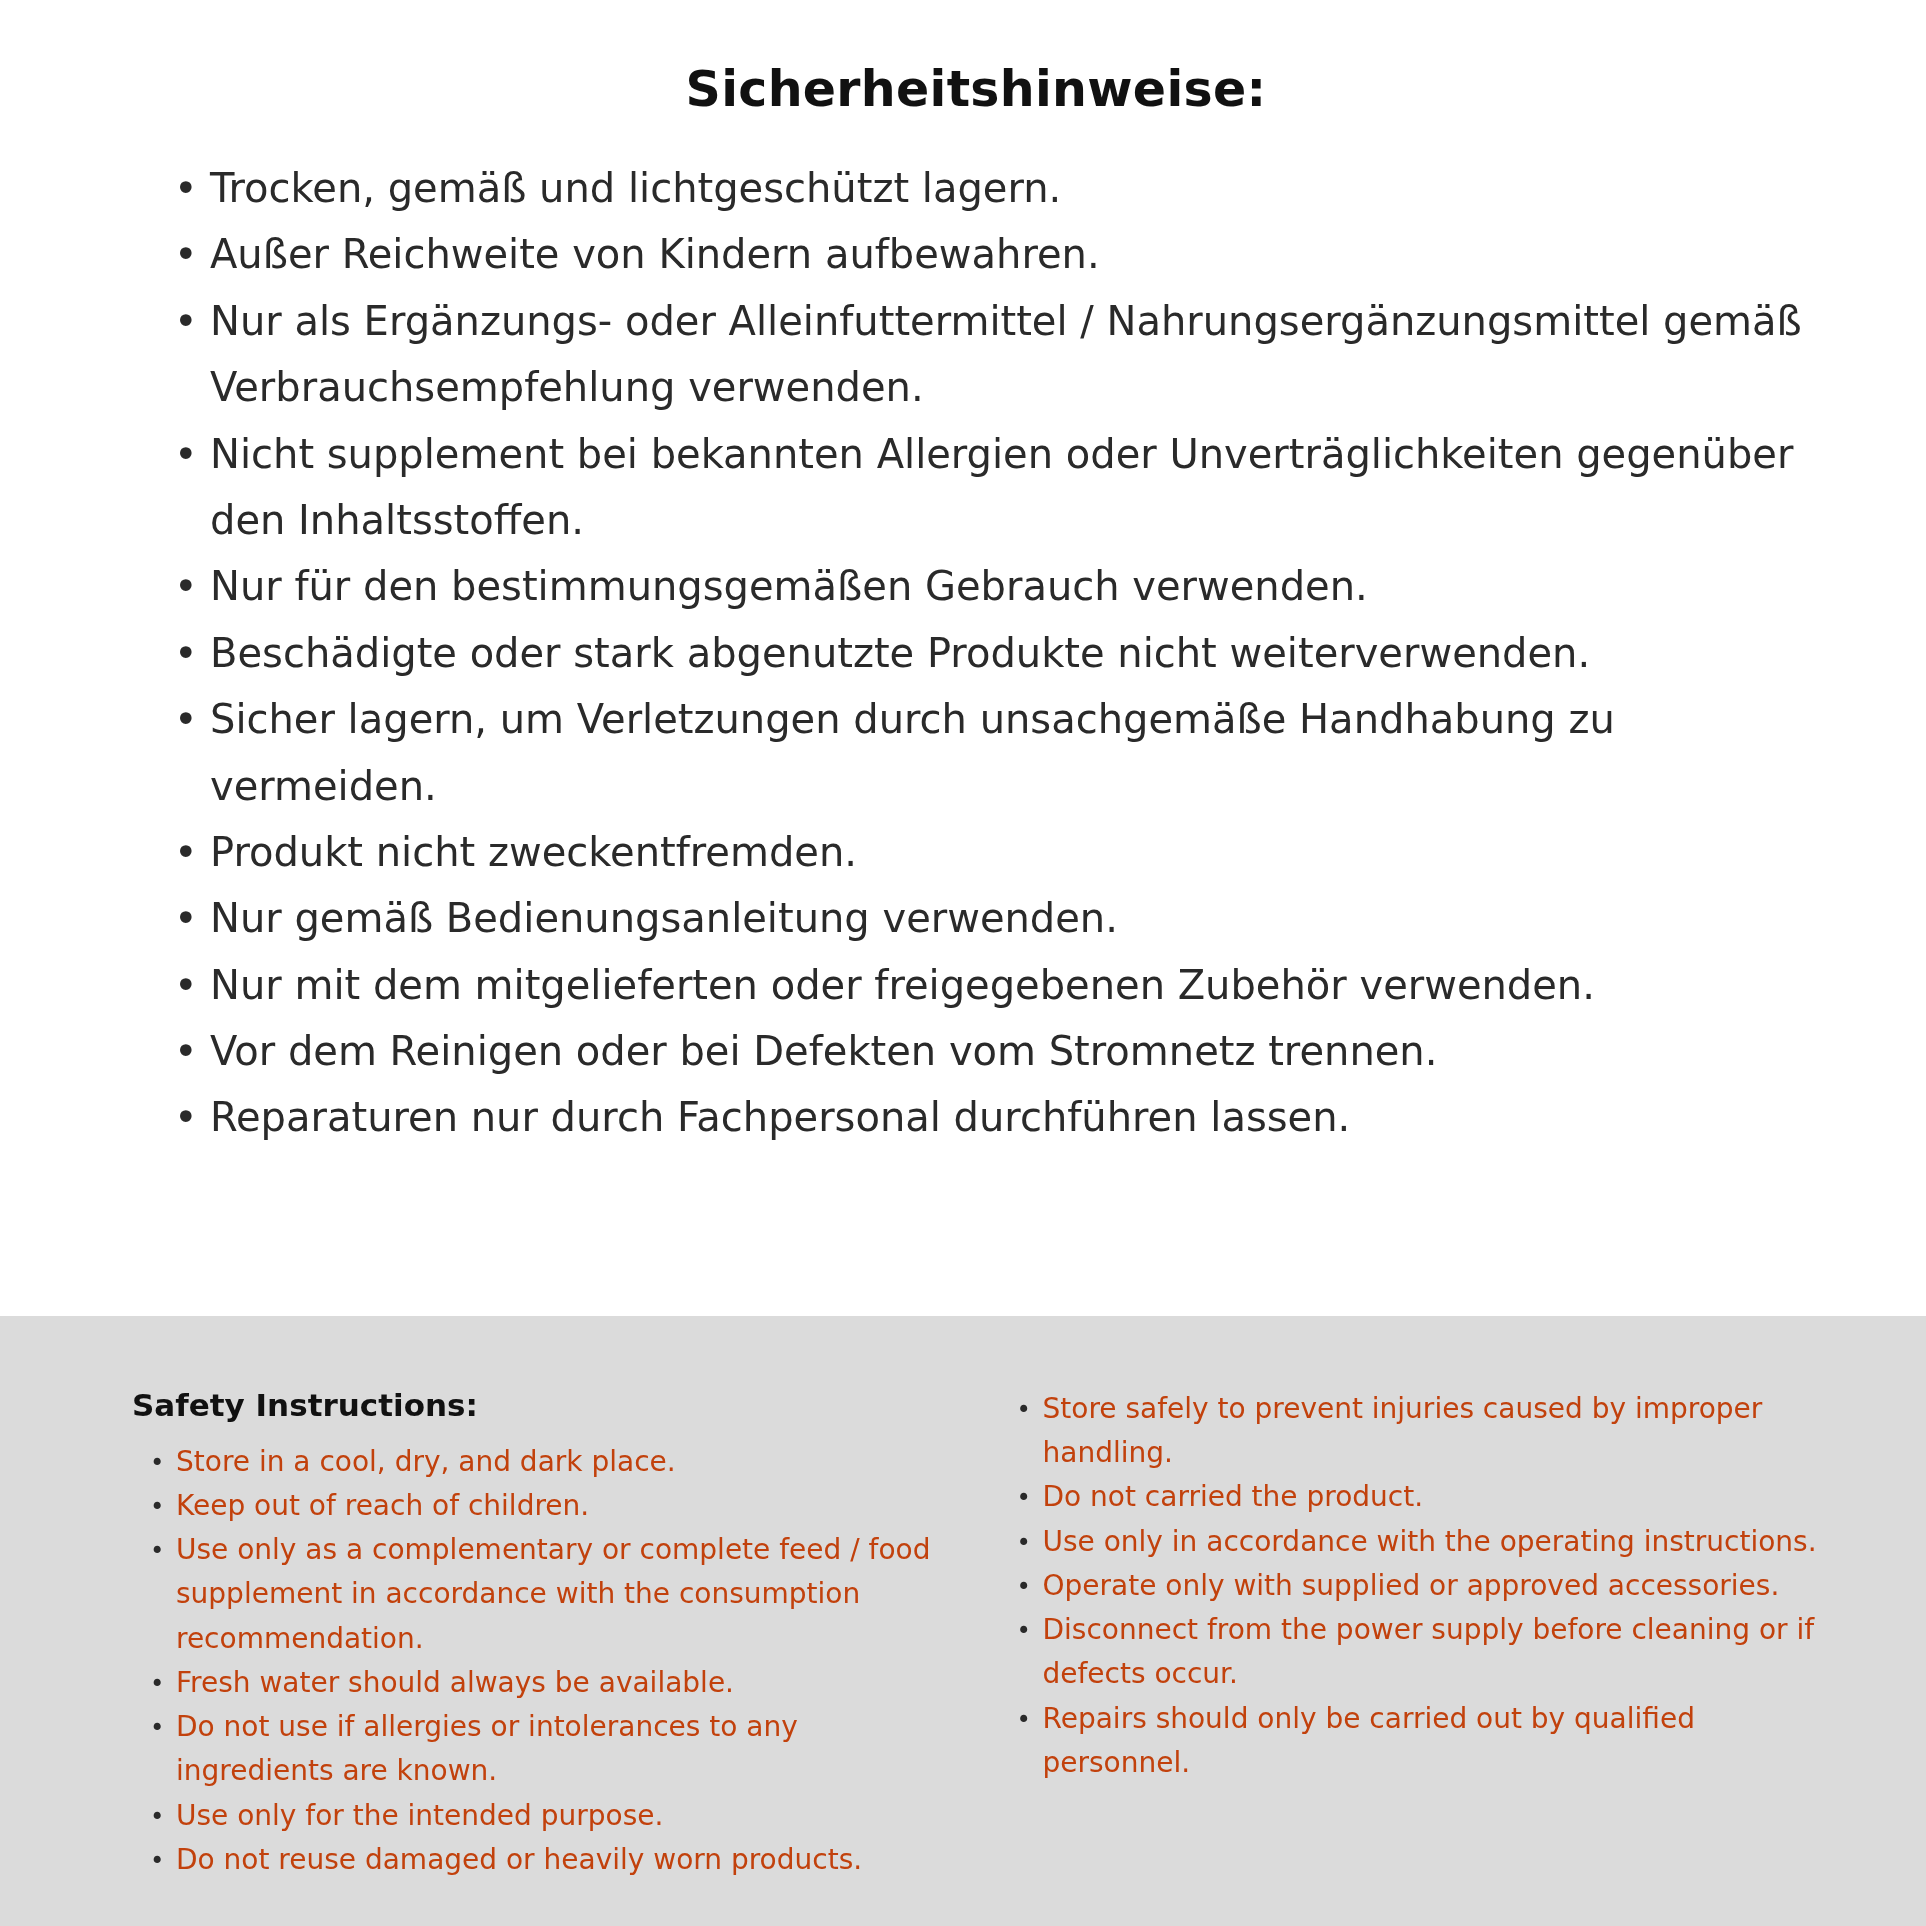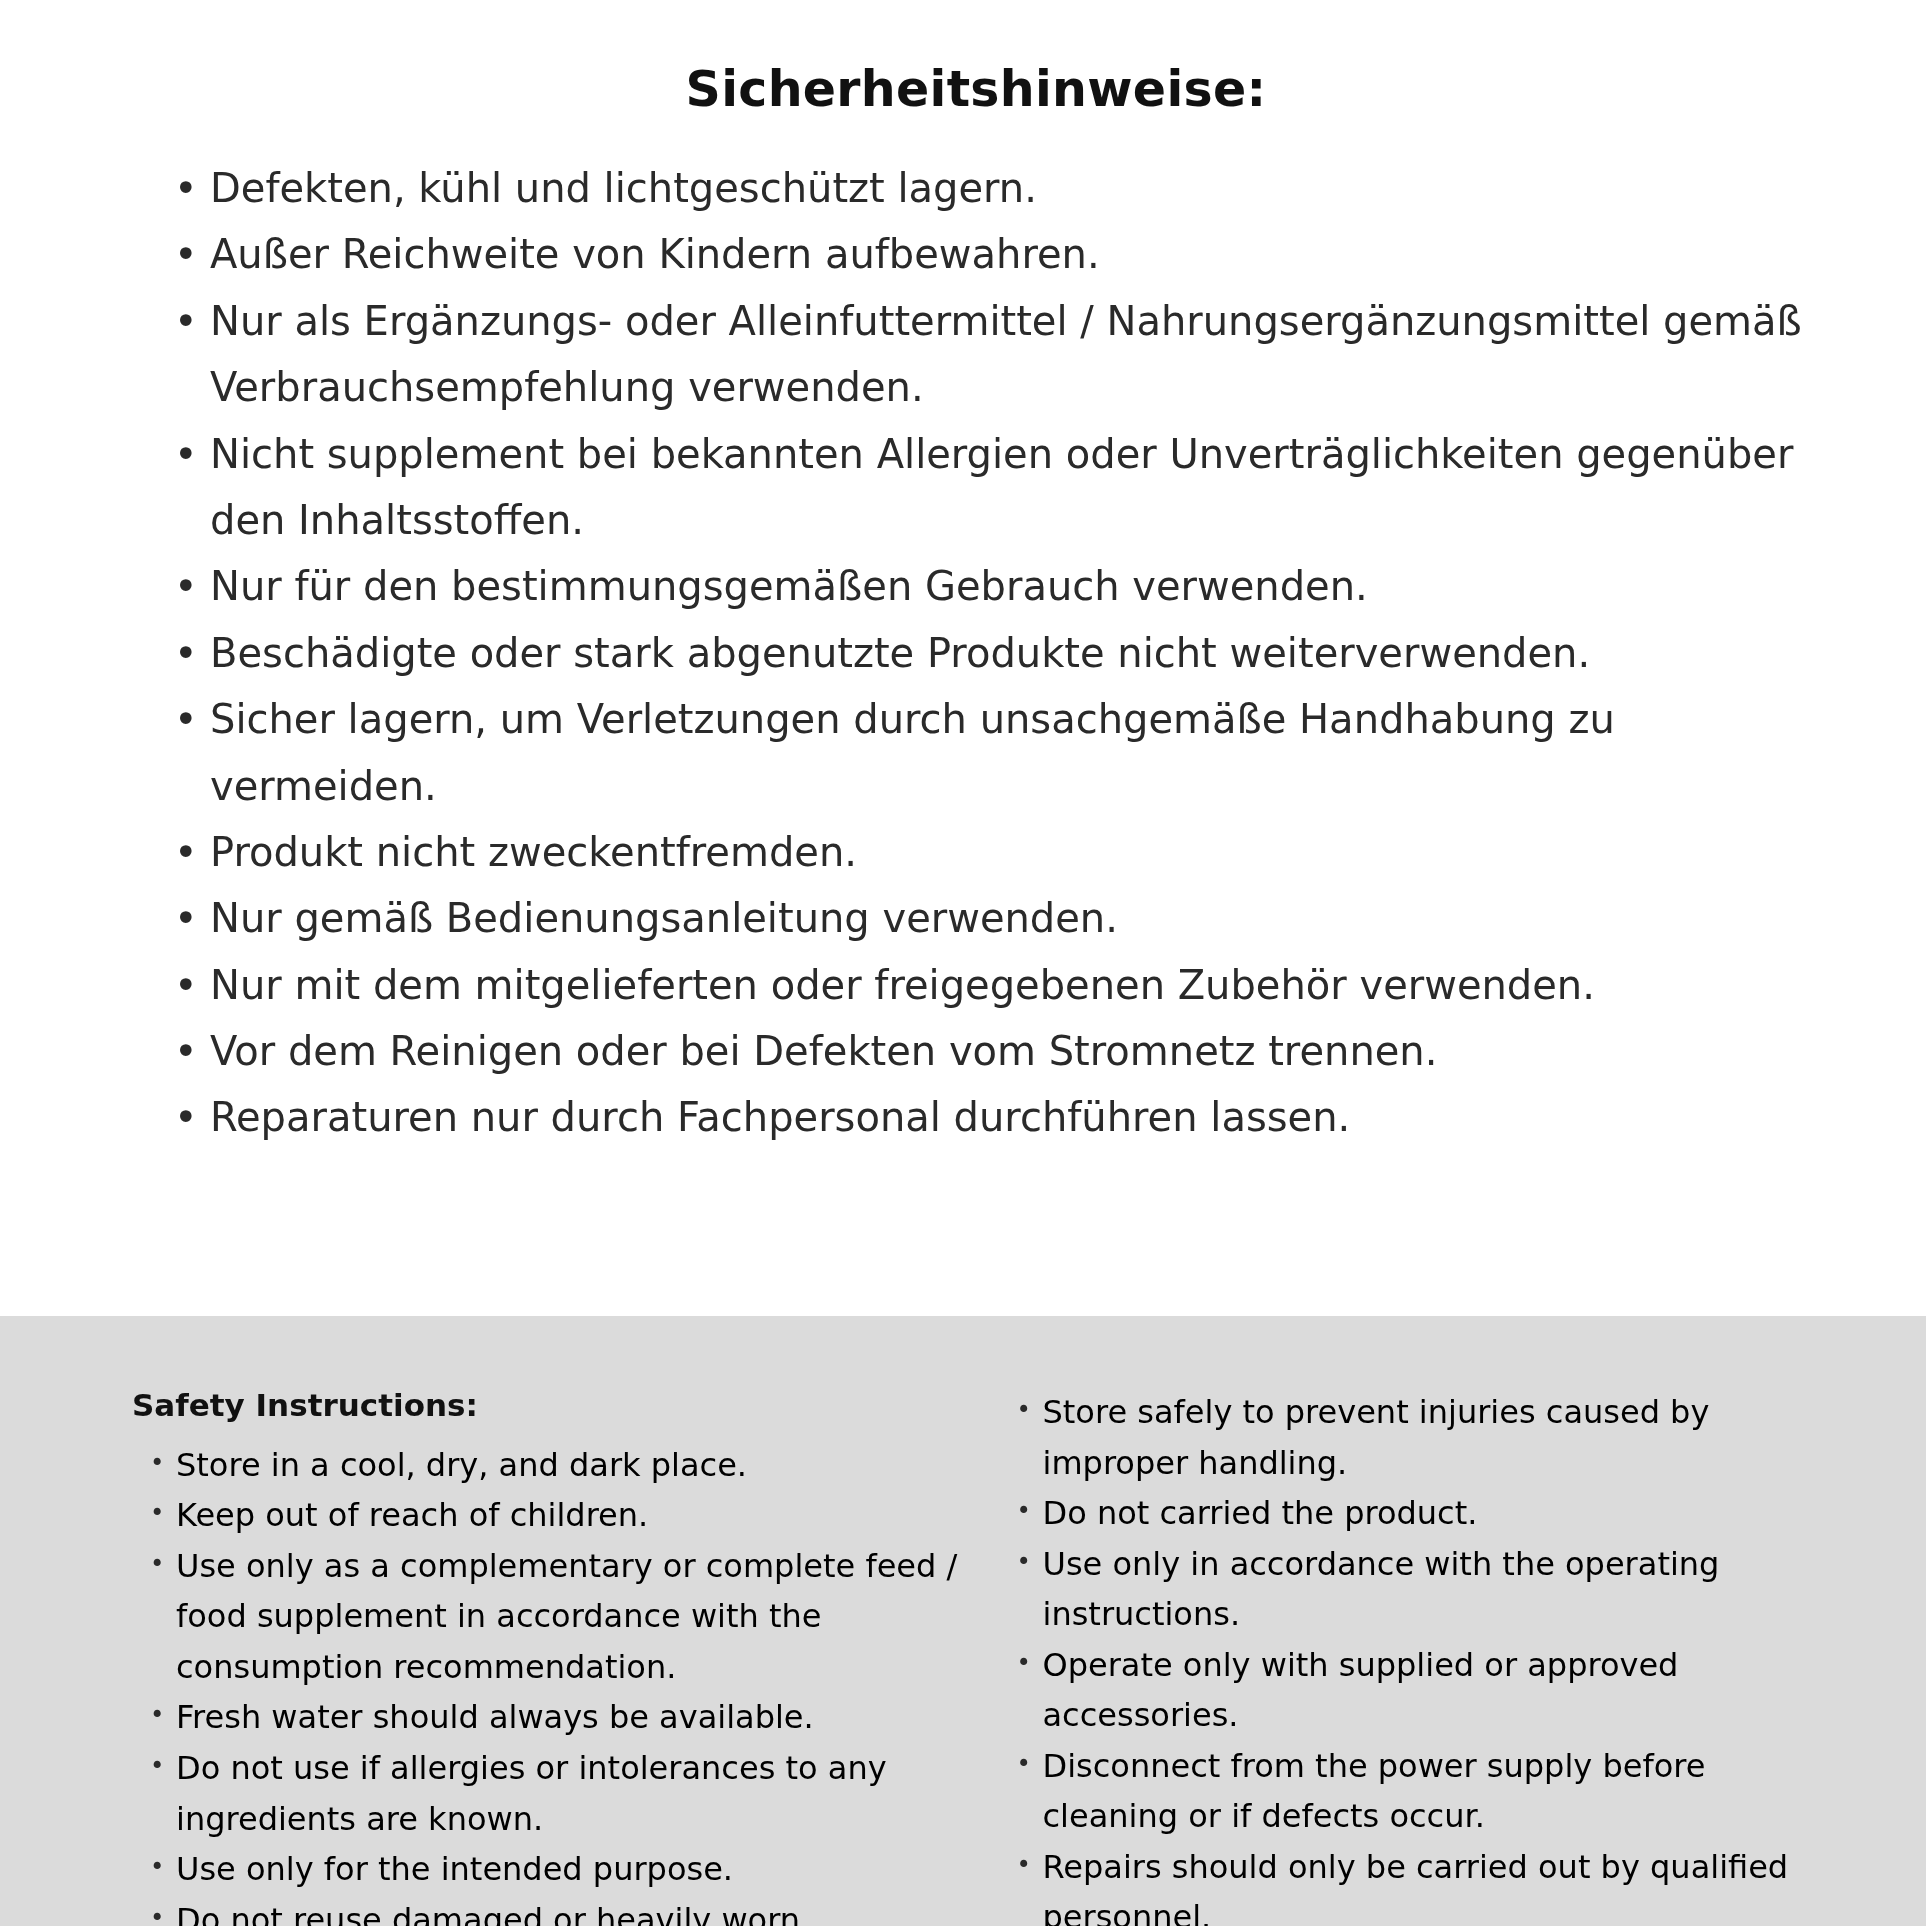--- a/index.html
+++ b/index.html
@@ -75,23 +75,23 @@
     color: #111111;
     margin: 0 0 16.7px 0;
   }
   ul.list-en {
     list-style: none;
     margin: 0;
     padding: 0 0 0 18px;
   }
   ul.list-en li {
     position: relative;
-    font-size: 32px;
+    font-size: 28px;
     line-height: 1.58;
-    color: #000000;
+    color: #c2410c;
     padding-left: 26px;
   }
   ul.list-en li::before {
     content: "\2022";
     position: absolute;
     left: 0;
     top: 0;
     font-size: 24.4px;
     line-height: 1.85;
     color: #2a2a2a;
@@ -101,21 +101,21 @@
   }
 </style>
 </head>
 <body>
 
 <div class="page">
 
   <div class="section-de">
     <h1 class="title-de">Sicherheitshinweise:</h1>
     <ul class="list-de">
-      <li>Defekten, kühl und lichtgeschützt lagern.</li>
+      <li>Trocken, gemäß und lichtgeschützt lagern.</li>
       <li>Außer Reichweite von Kindern aufbewahren.</li>
       <li>Nur als Ergänzungs- oder Alleinfuttermittel / Nahrungsergänzungsmittel gemäß Verbrauchsempfehlung verwenden.</li>
       <li>Nicht supplement bei bekannten Allergien oder Unverträglichkeiten gegenüber den Inhaltsstoffen.</li>
       <li>Nur für den bestimmungsgemäßen Gebrauch verwenden.</li>
       <li>Beschädigte oder stark abgenutzte Produkte nicht weiterverwenden.</li>
       <li>Sicher lagern, um Verletzungen durch unsachgemäße Handhabung zu vermeiden.</li>
       <li>Produkt nicht zweckentfremden.</li>
       <li>Nur gemäß Bedienungsanleitung verwenden.</li>
       <li>Nur mit dem mitgelieferten oder freigegebenen Zubehör verwenden.</li>
       <li>Vor dem Reinigen oder bei Defekten vom Stromnetz trennen.</li>

